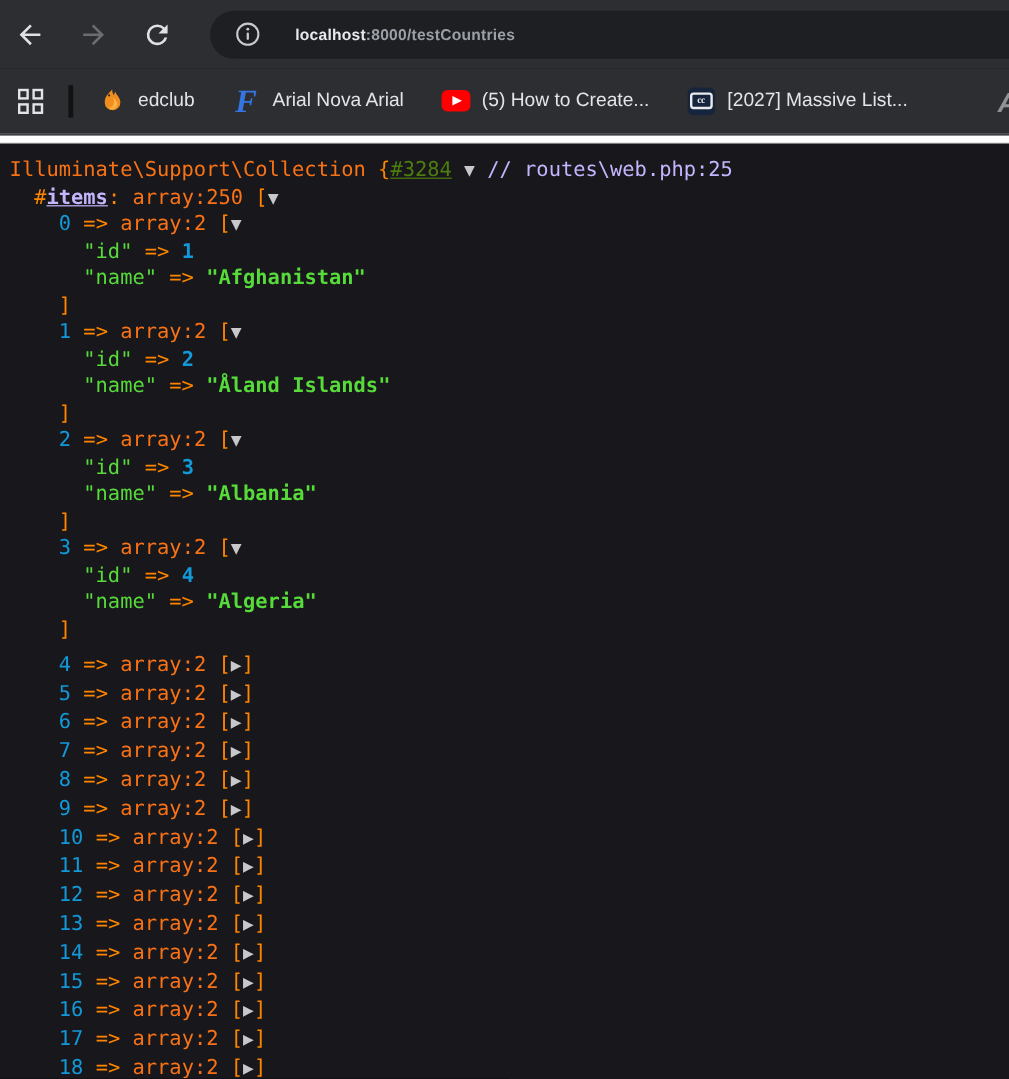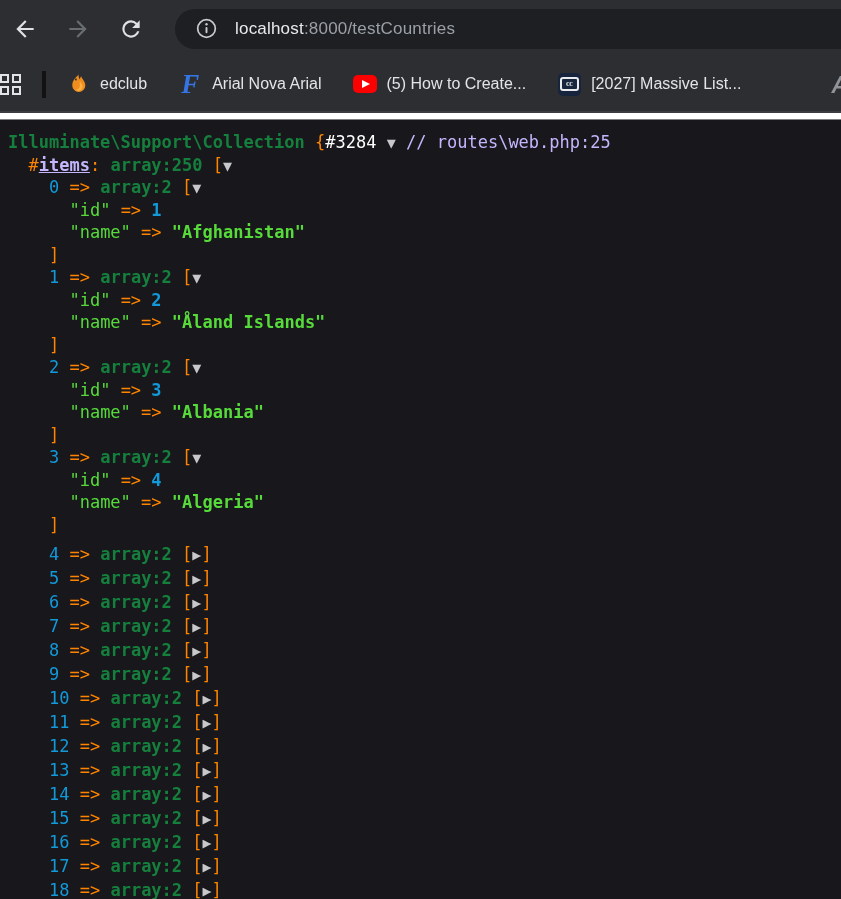--- a/index.html
+++ b/index.html
@@ -2,26 +2,26 @@
 <html><head>
 <meta charset="utf-8">
 <style>
   html,body{margin:0;padding:0;background:#000;}
   .screen{width:841px;height:899px;overflow:hidden;position:relative;background:#18171B;font-family:"Liberation Sans",sans-serif;}
 
   
   .toolbar{height:57px;background:#2d2e32;display:flex;align-items:center;padding-left:12px;box-sizing:border-box;}
   .navbtn{width:26px;height:26px;flex:0 0 auto;display:block;margin-right:27px;cursor:pointer;}
   .omnibox{flex:1;height:40px;background:#1e1f23;border-radius:20px 0 0 20px;display:flex;align-items:center;padding-left:20px;margin-left:4px;overflow:hidden;cursor:text;}
-  .urltext{font-size:17px;margin-left:17px;white-space:nowrap;letter-spacing:.2px;}
+  .urltext{font-size:13px;margin-left:28px;white-space:nowrap;letter-spacing:.2px;font-weight:bold;}
   .url-host{color:#e8eaed;}
   .url-rest{color:#9aa0a6;}
 
   
-  .bookmarks{height:54px;background:#2d2e32;display:flex;align-items:center;padding-left:0;box-sizing:border-box;position:relative;}
+  .bookmarks{height:54px;background:#2d2e32;display:flex;align-items:center;padding-left:15px;box-sizing:border-box;position:relative;}
   .apps-grid{width:21px;height:21px;display:grid;grid-template-columns:9px 9px;grid-template-rows:9px 9px;gap:3px;margin-right:21px;cursor:pointer;}
   .apps-grid div{box-sizing:border-box;width:9px;height:9px;border:2px solid #e2e4e7;background:transparent;}
   .bm-divider{width:4px;height:27px;background:#121212;margin-right:20px;}
   .bookmark{display:flex;align-items:center;margin-right:31px;cursor:pointer;}
   .bookmark .bm-label{color:#e2e4e8;font-size:16px;margin-left:10px;white-space:nowrap;}
   .bm-ico{width:24px;height:24px;display:flex;align-items:center;justify-content:center;flex:0 0 auto;}
   .f-logo{font-family:"Liberation Serif",serif;font-style:italic;font-weight:bold;font-size:27px;color:#3575e3;line-height:1;}
   .yt{width:25px;height:18px;background:#ff0000;border-radius:5px;position:relative;}
   .yt:after{content:"";position:absolute;left:9px;top:4.5px;border-left:8px solid #fff;border-top:4.5px solid transparent;border-bottom:4.5px solid transparent;}
   .cc-outer{width:23px;height:23px;background:#16253d;border-radius:5px;display:flex;align-items:center;justify-content:center;}
@@ -29,27 +29,27 @@
   .edge-glyph{position:absolute;right:-7px;top:15px;color:#8f9398;font-size:23px;font-weight:bold;font-style:italic;}
 
   
   .strip{height:9px;background:#ffffff;border-top:2px solid #3c3d40;border-bottom:1px solid #7f7f7f;box-sizing:border-box;}
 
   
   .dump{height:779px;box-sizing:border-box;margin:0;padding:11px 0 0 8px;background:#18171B;overflow:hidden;
         font-family:"DejaVu Sans Mono",monospace;font-size:17px;white-space:pre;}
   .ln{height:22.5px;line-height:22.5px;}
   .lnc{height:24px;line-height:36px;}
-  .t-note{color:#15803d;font-weight:bold;}
+  .t-note{color:#f97316;}
   .t-idx{color:#1299DA;}
   .t-num{color:#1299DA;font-weight:bold;}
   .t-key{color:#56DB3A;}
   .t-str{color:#56DB3A;font-weight:bold;}
   .t-def{color:#FF8400;}
-  .t-ref{color:#ffffff;}
+  .t-ref{color:#4d7c0f;text-decoration:underline;}
   .t-cmt{color:#c4b5fd;}
   .t-pub{color:#c4b5fd;font-weight:bold;text-decoration:underline;}
   .t-tog{color:#C6C8CA;font-size:15px;cursor:pointer;}
 </style>
 </head>
 <body>
 
 <div class="screen">
 
   <div class="toolbar">

